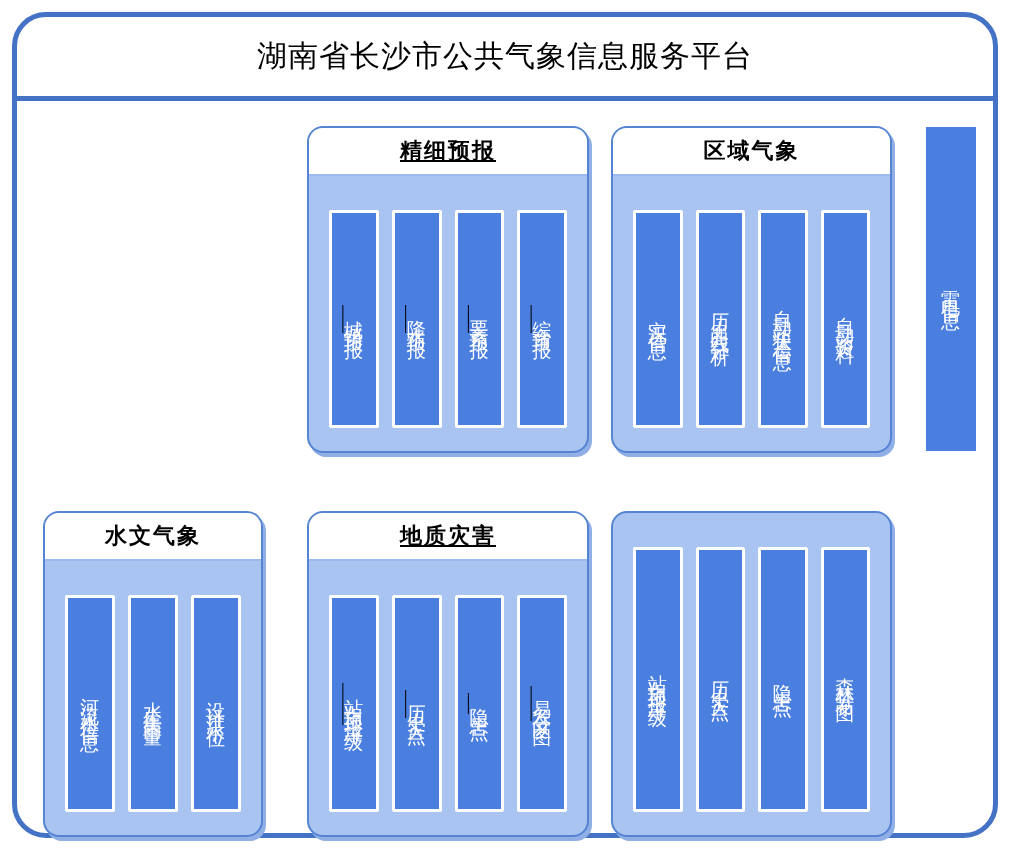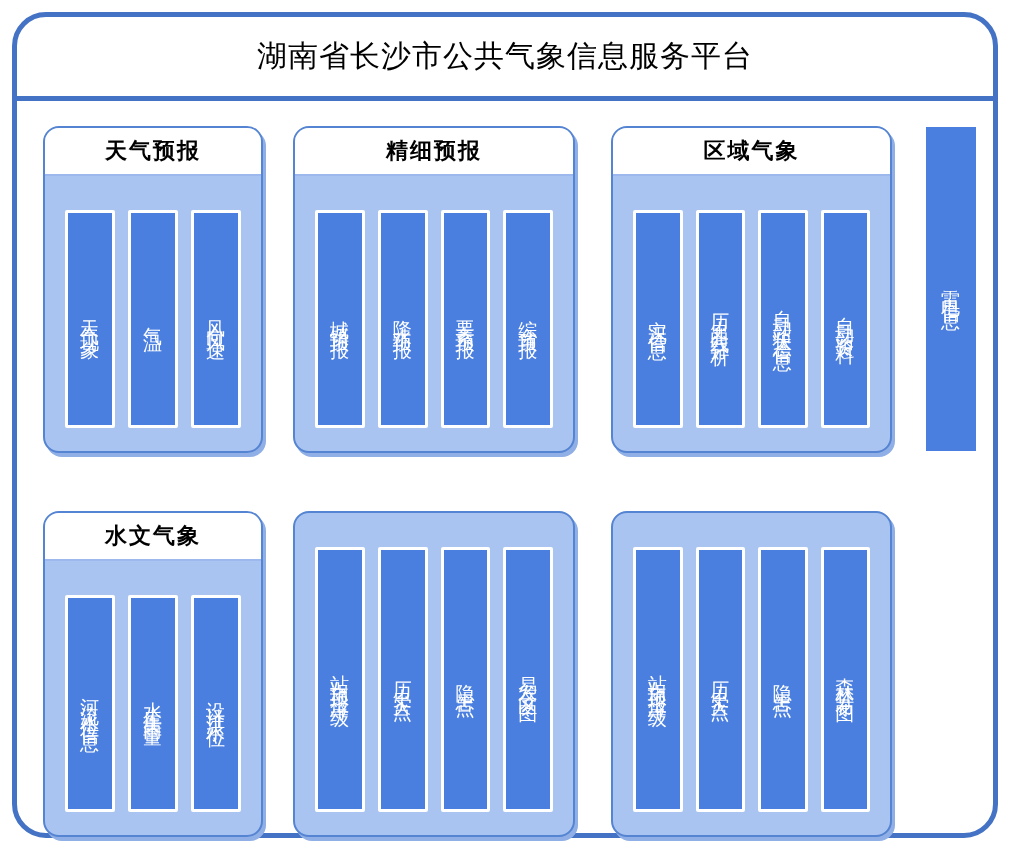--- a/index.html
+++ b/index.html
@@ -114,50 +114,34 @@
     height: 324px;
     background: #4a7fe0;
     display: flex;
     align-items: center;
     justify-content: center;
   }
   
   .p-r1 { top: 126px; height: 327px; }
   .p-r2 { top: 479px; height: 326px; margin-top: 32px; }
   .p-c1 { left: 43px;  width: 220px; }
-  .p-c2 { left: 293px; width: 282px; }
+  .p-c2 { left: 307px; width: 282px; text-decoration: underline; }
   .p-c3 { left: 611px; width: 281px; }
 </style>
 </head>
 <body>
 
 <div class="page">
   <div class="frame">
     <div class="title-band">
       <span class="title">湖南省长沙市公共气象信息服务平台</span>
     </div>
     <div class="divider"></div>
   </div>
 
-  <div class="panel p-r1 p-c1">
-    <div class="panel-header">
-      <span class="panel-title">天气预报</span>
-    </div>
-    <div class="panel-body">
-      <div class="bar">
-        <span class="bar-label">天气现象</span>
-      </div>
-      <div class="bar">
-        <span class="bar-label">气温</span>
-      </div>
-      <div class="bar">
-        <span class="bar-label">风向风速</span>
-      </div>
-    </div>
-  </div>
 
   <div class="panel p-r1 p-c2">
     <div class="panel-header">
       <span class="panel-title">精细预报</span>
     </div>
     <div class="panel-body">
       <div class="bar">
         <span class="bar-label">城镇预报</span>
       </div>
       <div class="bar">
@@ -203,20 +187,23 @@
       <div class="bar">
         <span class="bar-label">水库集雨量</span>
       </div>
       <div class="bar">
         <span class="bar-label">设计洪水位</span>
       </div>
     </div>
   </div>
 
   <div class="panel p-r2 p-c2">
+    <div class="panel-header">
+      <span class="panel-title">地质灾害</span>
+    </div>
     <div class="panel-body">
       <div class="bar">
         <span class="bar-label">站点预报等级</span>
       </div>
       <div class="bar">
         <span class="bar-label">历史灾点</span>
       </div>
       <div class="bar">
         <span class="bar-label">隐患点</span>
       </div>

